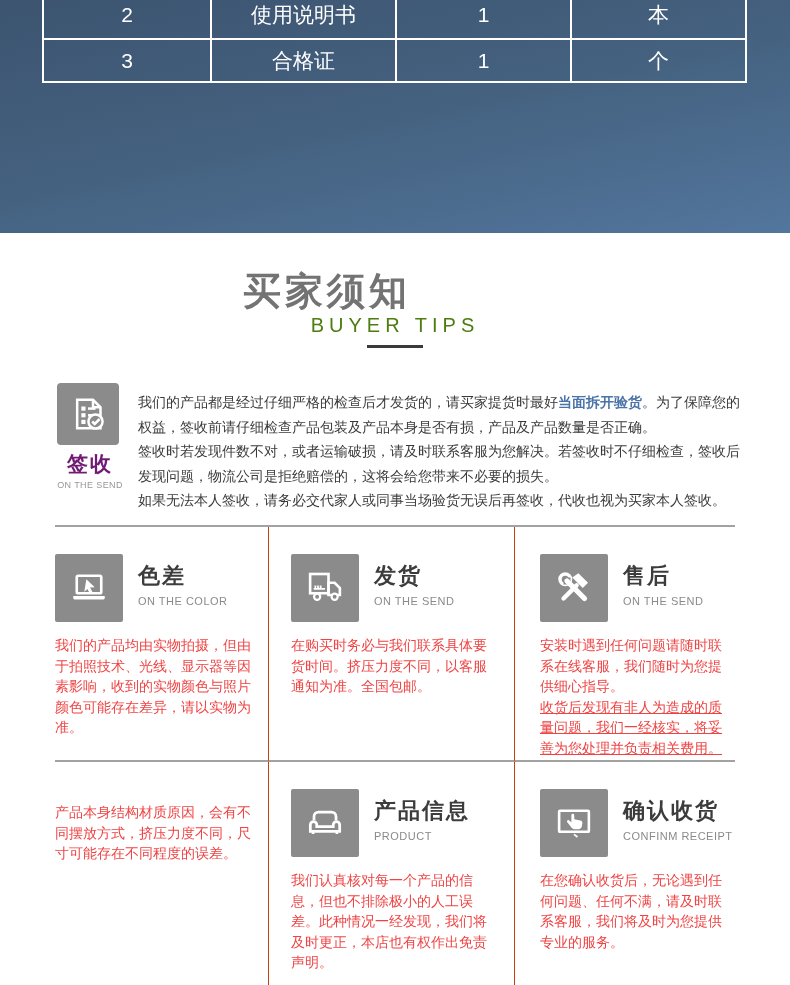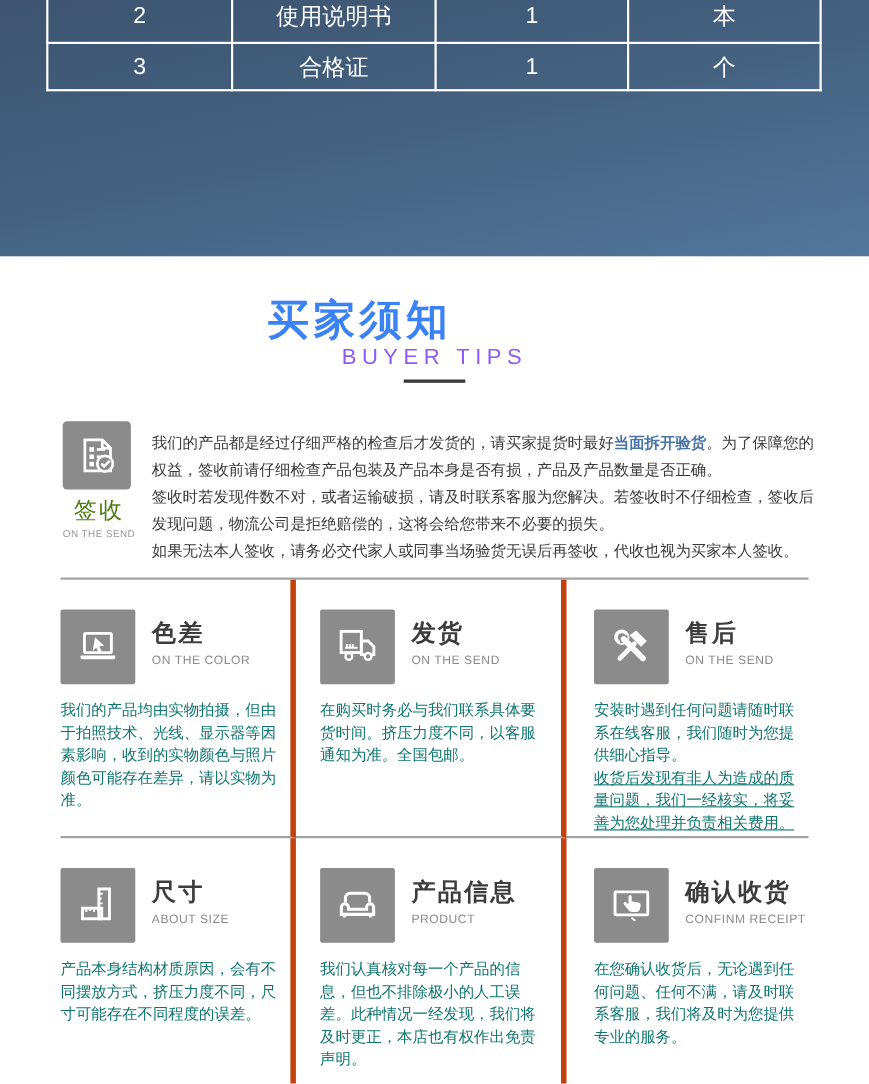--- a/index.html
+++ b/index.html
@@ -27,65 +27,65 @@
   .ptable tr.r2 td { height:43px; }
   .ptable .c1 { width:168px; }
   .ptable .c2 { width:185px; }
   .ptable .c3 { width:175px; }
   .ptable .c4 { width:175px; }
 
   
   .title {
     position:absolute; top:266px; left:0; width:654px;
     text-align:center; font-size:38px; font-weight:bold;
-    color:#3b82f6; letter-spacing:4px;
+    color:#737373; letter-spacing:4px;
   }
   .subtitle {
     position:absolute; top:314px; left:0; width:790px;
-    text-align:center; font-size:20px; color:#8b5cf6; letter-spacing:5px;
+    text-align:center; font-size:20px; color:#4d7c0f; letter-spacing:5px;
   }
   .subline {
     position:absolute; top:345px; left:367px; width:56px; height:3px;
     background:#3a3a3a;
   }
 
   
   .gicon {
     width:62px; height:62px; background:#8b8b8b; border-radius:4px;
     display:flex; align-items:center; justify-content:center; flex:none;
   }
   .gicon.big { width:68px; height:68px; border-radius:2px; }
 
   
   .sign-icon-wrap { position:absolute; left:57px; top:383px; width:66px; text-align:center; }
-  .sign-label { font-size:21px; font-weight:normal; color:#4d7c0f; margin-top:5px; letter-spacing:2px; }
+  .sign-label { font-size:21px; font-weight:bold; color:#701a75; margin-top:5px; letter-spacing:2px; }
   .sign-sub { font-size:9px; color:#979797; margin-top:2px; letter-spacing:.4px; white-space:nowrap; }
   .sign-text {
     position:absolute; left:138px; top:390px; width:606px;
     font-size:14px; line-height:24.5px; color:#3a3a3a;
   }
   .hl { color:#4a74a8; font-weight:bold; }
 
   
   .grid {
     position:absolute; left:55px; top:525px; width:680px;
     display:grid; grid-template-columns:214px 246px 220px;
     grid-template-rows:235px 300px;
     border-top:2px solid #a2a2a2;
   }
-  .cell { border-right:5px solid #c2410c; padding-top:27px; padding-right:10px; }
+  .cell { border-right:1px solid #c2410c; padding-top:27px; padding-right:10px; }
   .cell:nth-child(3n) { border-right:none; padding-right:0; }
   .cell:nth-child(-n+3) { border-bottom:2px solid #a2a2a2; }
   .cell:nth-child(3n+2) { padding-left:22px; }
   .cell:nth-child(3n)   { padding-left:25px; }
   .cell-head { display:flex; align-items:center; }
   .cell-title-block { margin-left:15px; margin-top:-8px; }
   .cell-title { font-size:22px; font-weight:bold; color:#3c3c3c; letter-spacing:2px; }
   .cell-sub { font-size:11px; color:#8a8a8a; margin-top:4px; letter-spacing:.5px; white-space:nowrap; }
-  .cell-text { margin-top:13px; font-size:14px; line-height:20.5px; color:#0f766e; max-width:206px; }
+  .cell-text { margin-top:13px; font-size:14px; line-height:20.5px; color:#ef4444; max-width:206px; }
   .cell-text.p2 { margin-top:0;text-decoration:underline; }
 
   svg { display:block; }
 </style>
 </head>
 <body>
 
 <div class="hero">
   <table class="ptable">
     <tbody>
@@ -186,34 +186,20 @@
       <div class="cell-title-block">
         <div class="cell-title">售后</div>
         <div class="cell-sub">ON THE SEND</div>
       </div>
     </div>
     <div class="cell-text">安装时遇到任何问题请随时联系在线客服，我们随时为您提供细心指导。</div>
     <div class="cell-text p2">收货后发现有非人为造成的质量问题，我们一经核实，将妥善为您处理并负责相关费用。</div>
   </div>
 
   <div class="cell">
-    <div class="cell-head">
-      <div class="gicon big">
-        <svg width="42" height="42" viewBox="0 0 48 48">
-          <rect x="25" y="7" width="11" height="31" fill="none" stroke="#fff" stroke-width="3"></rect>
-          <path d="M25 12h4M25 17h3M25 22h4M25 27h3" stroke="#fff" stroke-width="2"></path>
-          <rect x="8" y="27" width="20" height="11" fill="none" stroke="#fff" stroke-width="3"></rect>
-          <path d="M12 27v4M16 27v3M20 27v4M24 27v3" stroke="#fff" stroke-width="2"></path>
-        </svg>
-      </div>
-      <div class="cell-title-block">
-        <div class="cell-title">尺寸</div>
-        <div class="cell-sub">ABOUT SIZE</div>
-      </div>
-    </div>
     <div class="cell-text">产品本身结构材质原因，会有不同摆放方式，挤压力度不同，尺寸可能存在不同程度的误差。</div>
   </div>
 
   <div class="cell">
     <div class="cell-head">
       <div class="gicon big">
         <svg width="44" height="44" viewBox="0 0 48 48">
           <path d="M12 21v-4a5 5 0 0 1 5-5h14a5 5 0 0 1 5 5v4" fill="none" stroke="#fff" stroke-width="3"></path>
           <path d="M8 33v-7a3.5 3.5 0 0 1 7 0v2h18v-2a3.5 3.5 0 0 1 7 0v7z" fill="none" stroke="#fff" stroke-width="3"></path>
           <path d="M11 33v3m26-3v3" stroke="#fff" stroke-width="3"></path>

